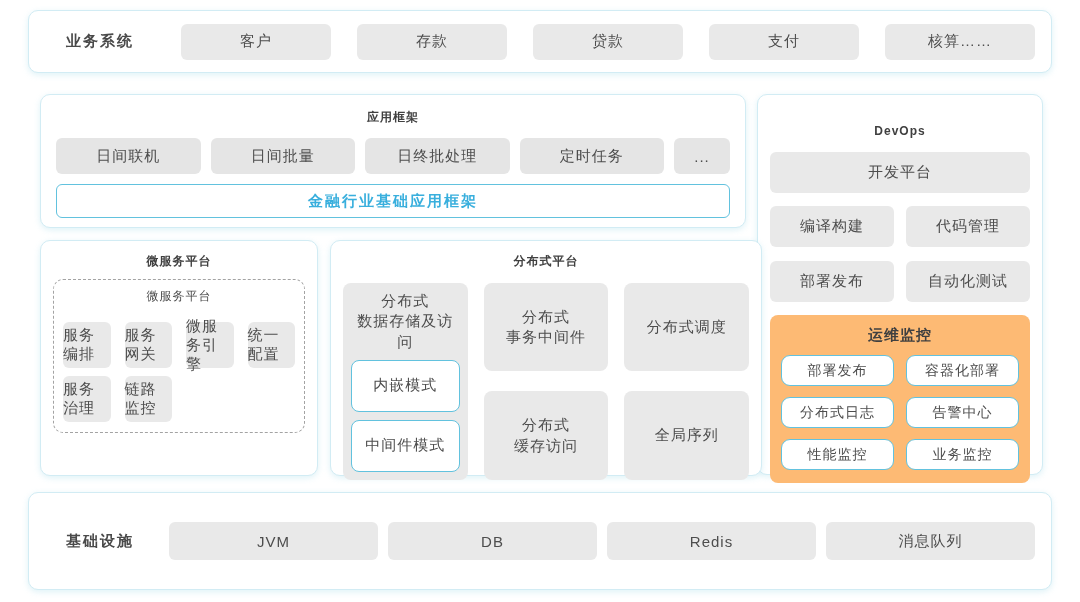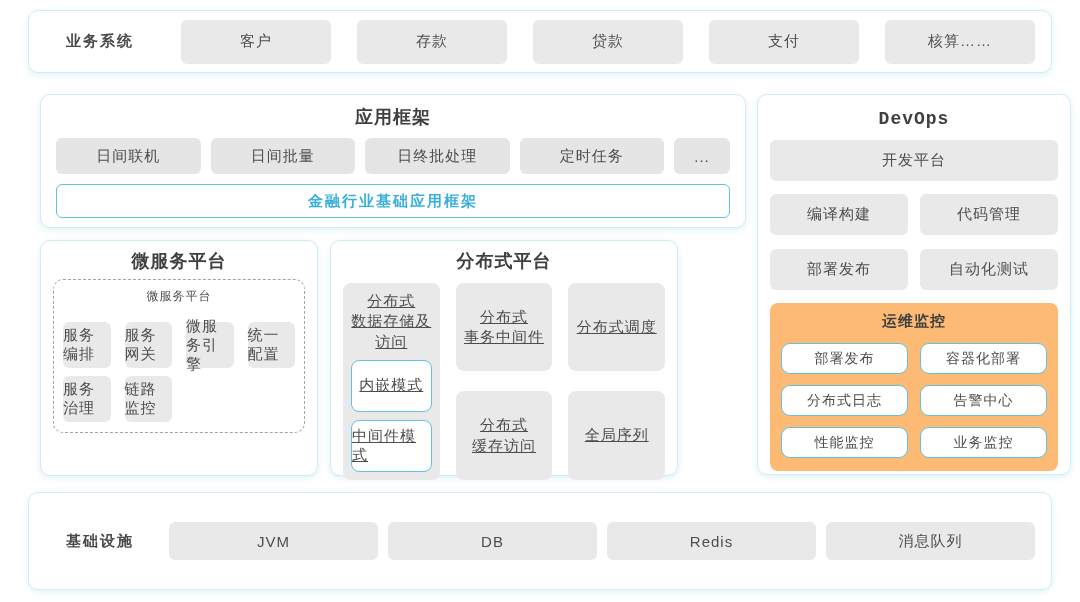--- a/index.html
+++ b/index.html
@@ -3,66 +3,66 @@
 <meta charset="utf-8">
 <style>
   * { margin:0; padding:0; box-sizing:border-box; }
   html,body { width:1080px; height:602px; background:#ffffff;
     font-family:"Liberation Sans","DejaVu Sans",sans-serif; color:#4d4d4d; }
   .canvas { position:relative; width:1080px; height:602px; overflow:hidden; }
 
   .panel { position:absolute; background:#fff; border:1px solid #d2ecf4;
     border-radius:10px; box-shadow:0 2px 6px rgba(173,222,235,.4); }
 
-  .panel-title { text-align:center; font-size:18px; font-weight:600;
+  .panel-title { text-align:center; font-size:12px; font-weight:600;
     color:#404040; letter-spacing:1px; height:24px; line-height:24px; }
 
   .btn { display:flex; align-items:center; justify-content:center;
     font-size:15px; letter-spacing:1px; color:#4d4d4d; }
   .gray  { background:#e9e9e9; border-radius:6px; }
   .blue  { background:#e5e5e5; border-radius:6px; }
   .cyanline { background:#fff; border:1px solid #62c2de; }
 
   
   #business { left:28px; top:10px; width:1024px; height:63px;
     display:flex; align-items:center; padding:0 16px; gap:26px; }
   .row-label { flex:none; width:110px; text-align:center; font-size:15px;
     font-weight:600; color:#4a4a4a; letter-spacing:2px; }
-  #business .btn { flex:1; height:44px; }
+  #business .btn { flex:1; height:36px; }
 
   
   #appframework { left:40px; top:94px; width:706px; height:134px; padding:10px 15px; }
   .af-row { display:flex; gap:10px; margin-top:9px; }
   .af-row .btn { flex:1; height:36px; }
   .af-row .more { flex:none; width:56px; }
   .af-base { margin-top:10px; height:34px; border-radius:6px;
     display:flex; align-items:center; justify-content:center;
     color:#39afdd; font-weight:700; font-size:15px; letter-spacing:2px; }
 
   
-  #devops { left:757px; top:94px; width:314px; height:381px; padding:12px 12px;font-family:Liberation Mono, monospace; }
+  #devops { left:757px; top:94px; width:286px; height:381px; padding:24px 12px; }
   .dv-platform { margin-top:9px; height:41px; }
   .dv-grid { margin-top:13px; display:grid; grid-template-columns:1fr 1fr; gap:14px 12px; }
   .dv-grid .btn { height:41px; }
   .monitor { margin-top:13px; background:#fdba74; border-radius:8px; padding:10px 11px 13px; }
   .monitor .panel-title { font-size:15px; height:20px; line-height:20px; }
   .monitor-grid { margin-top:10px; display:grid; grid-template-columns:1fr 1fr; gap:11px 12px; }
   .monitor-grid .btn { height:31px; border-radius:9px; font-size:14px; }
 
   
   #microservice { left:40px; top:240px; width:278px; height:236px; padding:8px 12px; }
   .ms-dashed { margin-top:6px; border:1px dashed #a3a3a3; border-radius:10px; padding:8px 9px 10px; }
   .ms-inner-title { text-align:center; font-size:12px; color:#4a4a4a;
     letter-spacing:1px; height:16px; line-height:16px; }
   .ms-grid { margin-top:18px; display:grid; grid-template-columns:1fr 1fr 1fr 1fr; gap:8px 14px; }
   .ms-grid .btn { height:46px; }
 
   
-  #distributed { left:330px; top:240px; width:348px; height:236px; padding:8px 12px; }
-  .ds-grid { margin-top:10px; display:grid; grid-template-columns:1fr 1fr 1fr; gap:16px; height:186px;text-decoration:underline; }
+  #distributed { left:330px; top:240px; width:432px; height:236px; padding:8px 12px; }
+  .ds-grid { margin-top:10px; display:grid; grid-template-columns:1fr 1fr 1fr; gap:16px; height:186px; }
   .multiline { white-space:pre-line; text-align:center; line-height:1.35; }
   .ds-storage { background:#e9e9e9; border-radius:8px; padding:8px; display:flex; flex-direction:column; }
   .ds-storage-label { flex:1; display:flex; align-items:center; justify-content:center;
     font-size:15px; letter-spacing:1px; }
   .ds-mode { height:52px; border-radius:8px; margin-top:8px; }
   .ds-col { display:flex; flex-direction:column; gap:20px; }
   .ds-col .btn { flex:1; border-radius:8px; }
 
   
   #infra { left:28px; top:492px; width:1024px; height:98px;

